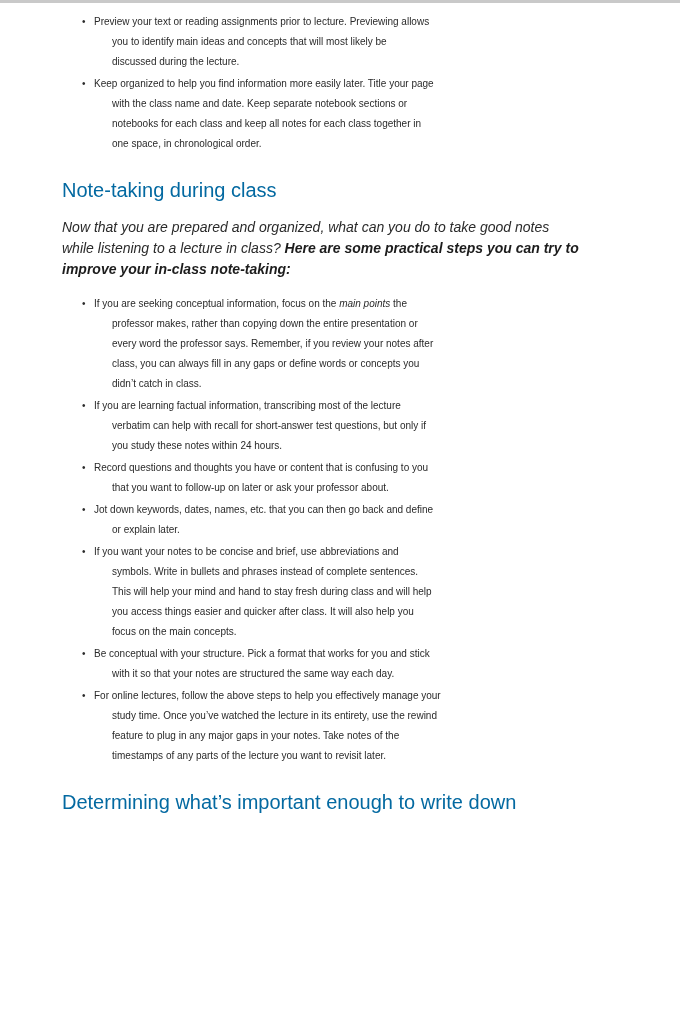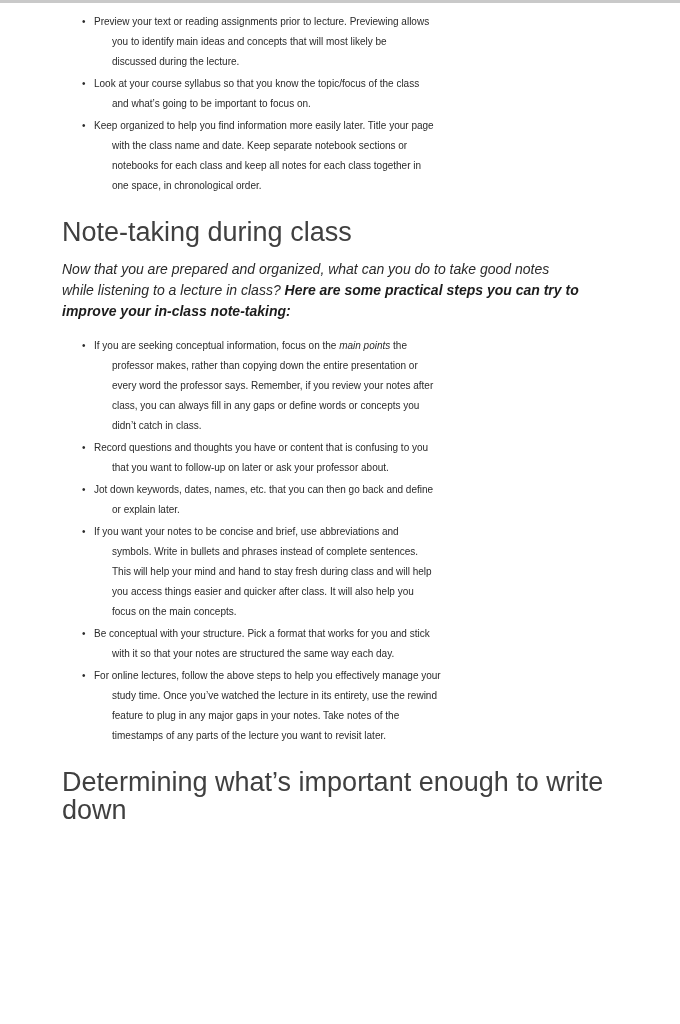--- a/index.html
+++ b/index.html
@@ -34,25 +34,25 @@
     margin: 0 0 2px 0;
     white-space: pre-line;
   }
   .bullet {
     display: inline-block;
     width: 12px;
     text-indent: 0;
     color: #2a2a2a;
   }
   h2.heading {
-    font-size: 27px;
+    font-size: 20px;
     font-weight: 400;
     line-height: 28px;
     margin: 22px 0 13px 0;
-    color: #404040;
+    color: #0369a1;
     white-space: pre-line;
   }
   p.para {
     font-size: 14px;
     line-height: 21px;
     margin: 0 0 14px 0;
     white-space: pre-line;
     font-style: italic;
   }
   strong { font-weight: 700; color: #1c1c1c; }
@@ -62,40 +62,41 @@
 <body>
 
 <div class="top-band"></div>
 
 <main class="article">
 
   <ul class="tips">
     <li><span class="bullet">•</span><span>Preview your text or reading assignments prior to lecture. Previewing allows
 you to identify main ideas and concepts that will most likely be
 discussed during the lecture.</span></li>
-    <li><span class="bullet">•</span><span>Look at your course syllabus so that you know the topic/focus of the class
-and what’s going to be important to focus on.</span></li>
     <li><span class="bullet">•</span><span>Keep organized to help you find information more easily later. Title your page
 with the class name and date. Keep separate notebook sections or
 notebooks for each class and keep all notes for each class together in
 one space, in chronological order.</span></li>
   </ul>
 
   <h2 class="heading">Note-taking during class</h2>
 
   <p class="para"><span>Now that you are prepared and organized, what can you do to take good notes
 while listening to a lecture in class? </span><strong>Here are some practical steps you can try to
 improve your in-class note-taking:</strong></p>
 
   <ul class="tips">
     <li><span class="bullet">•</span><span>If you are seeking conceptual information, focus on the </span><em>main points</em><span> the
 professor makes, rather than copying down the entire presentation or
 every word the professor says. Remember, if you review your notes after
 class, you can always fill in any gaps or define words or concepts you
 didn’t catch in class.</span></li>
+    <li><span class="bullet">•</span><span>If you are learning factual information, transcribing most of the lecture
+verbatim can help with recall for short-answer test questions, but only if
+you study these notes within 24 hours.</span></li>
     <li><span class="bullet">•</span><span>Record questions and thoughts you have or content that is confusing to you
 that you want to follow-up on later or ask your professor about.</span></li>
     <li><span class="bullet">•</span><span>Jot down keywords, dates, names, etc. that you can then go back and define
 or explain later.</span></li>
     <li><span class="bullet">•</span><span>If you want your notes to be concise and brief, use abbreviations and
 symbols. Write in bullets and phrases instead of complete sentences.
 This will help your mind and hand to stay fresh during class and will help
 you access things easier and quicker after class. It will also help you
 focus on the main concepts.</span></li>
     <li><span class="bullet">•</span><span>Be conceptual with your structure. Pick a format that works for you and stick

